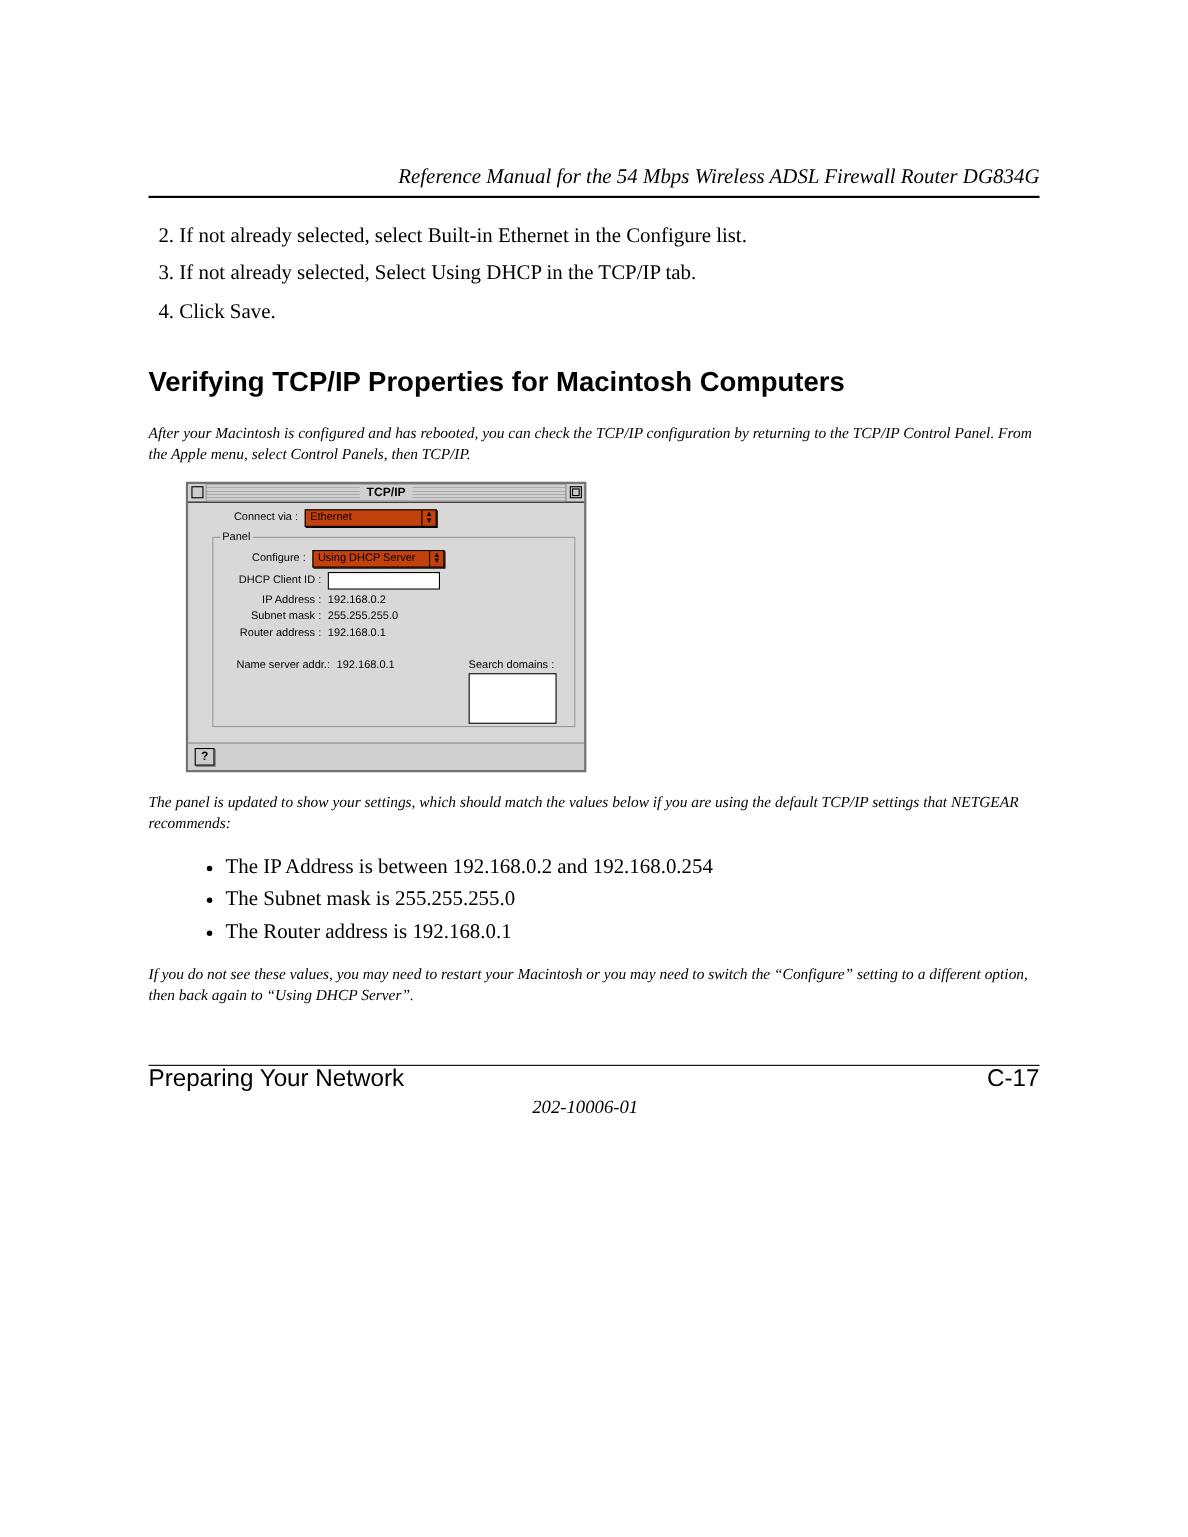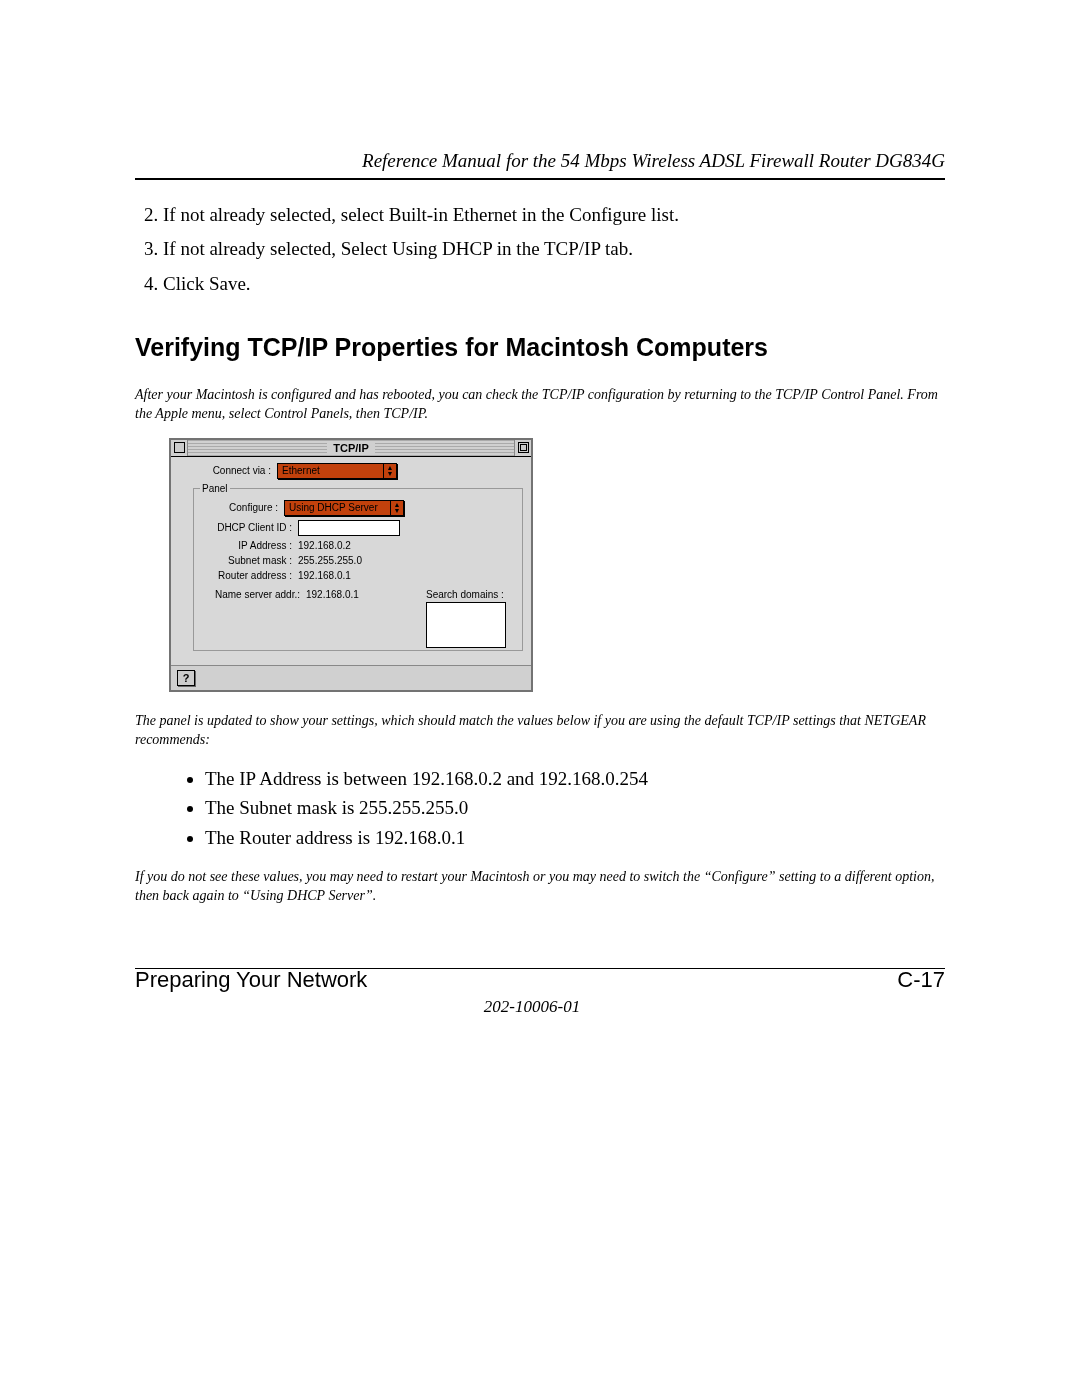--- a/index.html
+++ b/index.html
@@ -160,21 +160,21 @@
     border: 1px solid #999;
     margin: 2px 0 6px 14px;
     padding: 6px 6px 2px 6px;
   }
   fieldset.setup legend {
     font-size: 10px;
     padding: 0 2px;
   }
   .two-col {
     display: flex;
-    margin-top: 8px;
+    margin-top: 18px;
   }
   .two-col .left {
     flex: 1;
   }
   .two-col .right {
     width: 90px;
   }
   .textarea-box {
     width: 78px;
     height: 44px;

